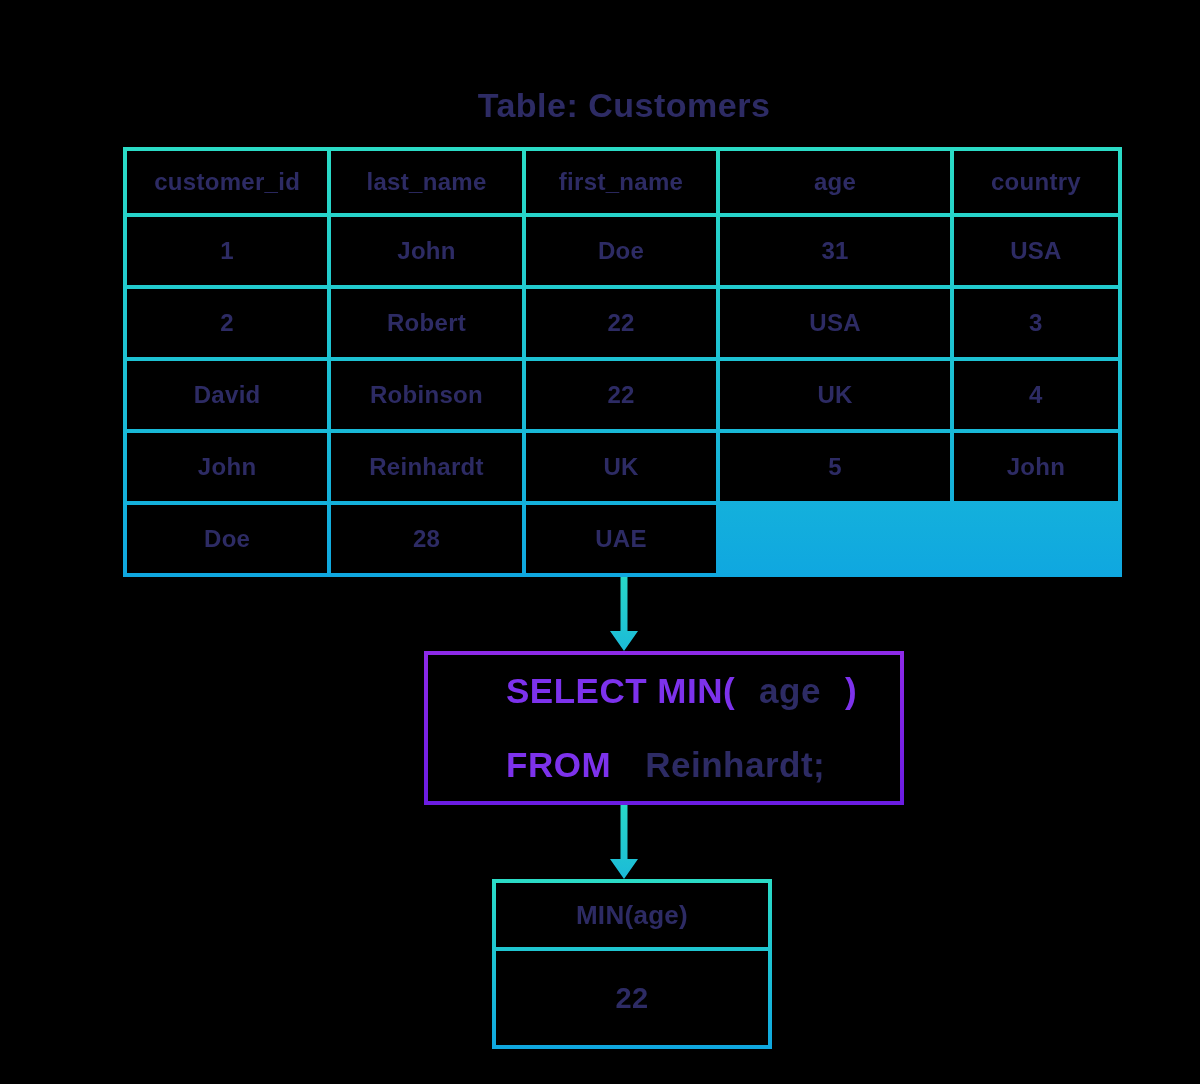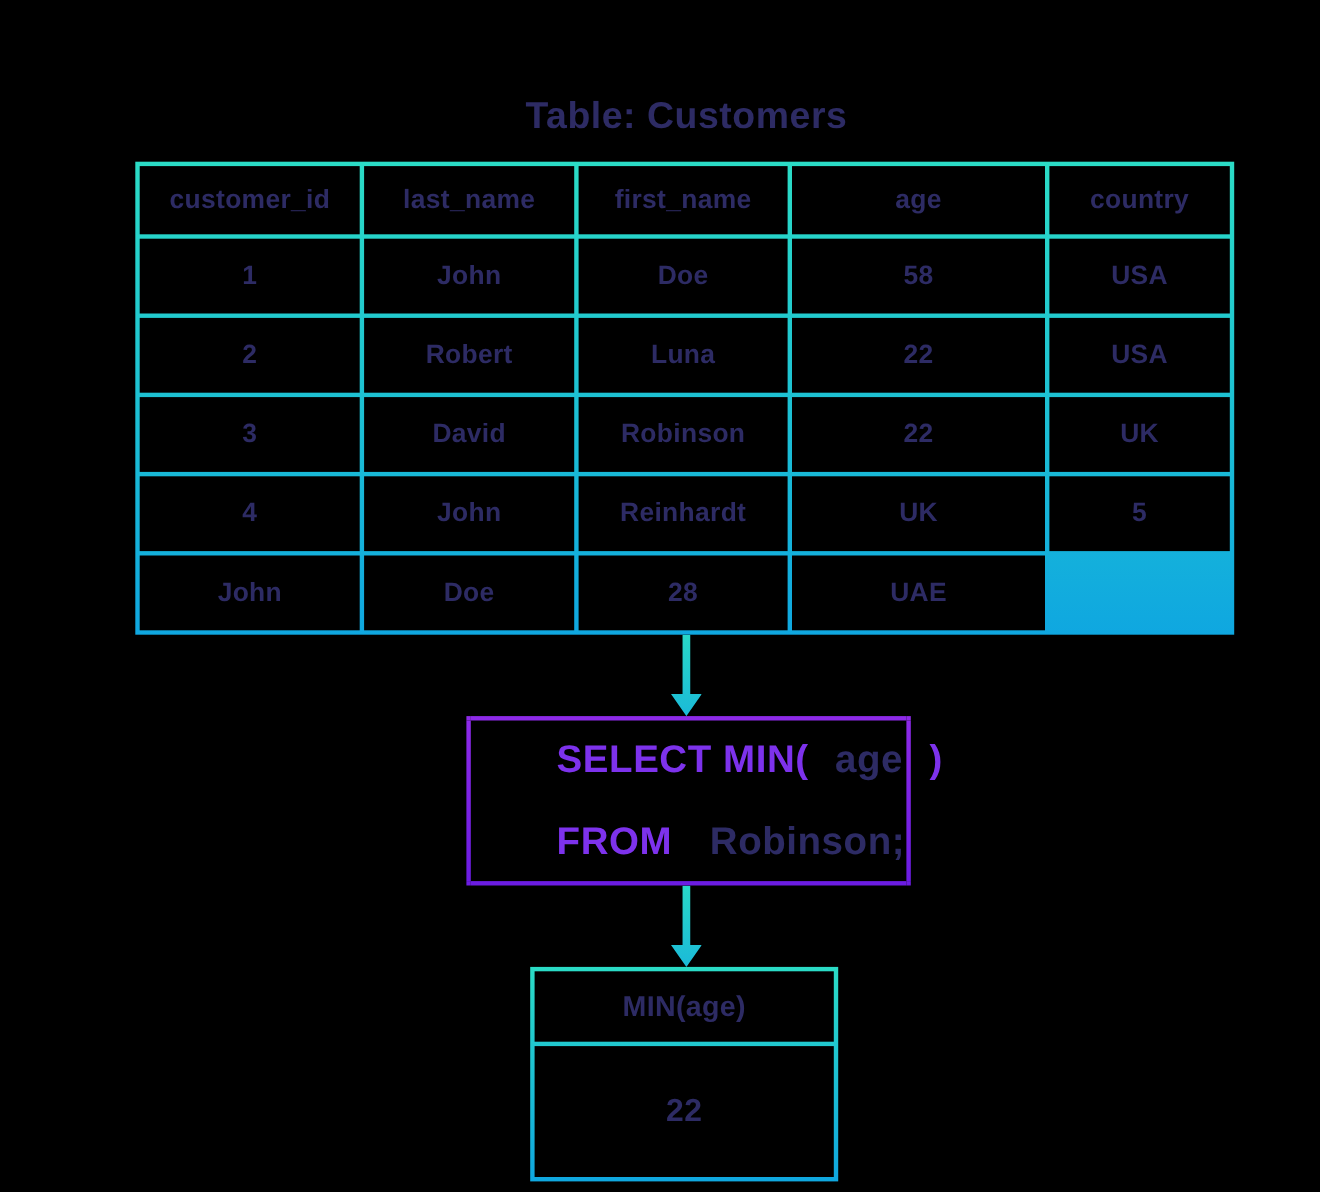--- a/index.html
+++ b/index.html
@@ -43,22 +43,22 @@
     gap: 4px;
     background: linear-gradient(180deg, var(--teal-1) 0%, var(--teal-2) 100%);
   }
   .main-table {
     left: 99px; top: 123px;
     width: 999px; height: 430px;
     grid-template-columns: 205fr 195fr 195fr 235fr 168fr;
     grid-template-rows: 62px repeat(5, 1fr);
   }
   .result-table {
-    left: 458px; top: 855px;
-    width: 280px; height: 195px;
+    left: 468px; top: 855px;
+    width: 280px; height: 170px;
     grid-template-columns: 1fr;
     grid-template-rows: 64px 1fr;
   }
   .cell {
     background: var(--bg);
     display: flex;
     align-items: center;
     justify-content: center;
     font-size: 24px;
     letter-spacing: 0.3px;
@@ -72,21 +72,21 @@
     height: 74px;
     background: linear-gradient(180deg, var(--arrow-1) 0%, var(--arrow-2) 100%);
     clip-path: polygon(10.5px 0px, 17.5px 0px, 17.5px 54px, 28px 54px,
                        14px 74px, 0px 54px, 10.5px 54px);
   }
   .arrow-1 { left: 586px; top: 553px; }
   .arrow-2 { left: 586px; top: 781px; }
   .query-box {
     position: absolute;
     left: 400px; top: 627px;
-    width: 404px; height: 154px;
+    width: 480px; height: 154px;
     border: 4px solid;
     border-image: linear-gradient(180deg, var(--purple-1) 0%, var(--purple-2) 100%) 1;
     display: flex;
     flex-direction: column;
     justify-content: center;
     padding-left: 54px;
   }
   .query-line {
     font-size: 35px;
     line-height: 50px;
@@ -106,25 +106,24 @@
   <div class="tbl main-table">
     <div class="cell header">customer_id</div>
     <div class="cell header">last_name</div>
     <div class="cell header">first_name</div>
     <div class="cell header">age</div>
     <div class="cell header">country</div>
 
   <div class="cell">1</div>
       <div class="cell">John</div>
       <div class="cell">Doe</div>
-      <div class="cell">58</div>
+      <div class="cell">31</div>
       <div class="cell">USA</div>
       <div class="cell">2</div>
       <div class="cell">Robert</div>
-      <div class="cell">Luna</div>
       <div class="cell">22</div>
       <div class="cell">USA</div>
       <div class="cell">3</div>
       <div class="cell">David</div>
       <div class="cell">Robinson</div>
       <div class="cell">22</div>
       <div class="cell">UK</div>
       <div class="cell">4</div>
       <div class="cell">John</div>
       <div class="cell">Reinhardt</div>
@@ -133,21 +132,21 @@
       <div class="cell">John</div>
       <div class="cell">Doe</div>
       <div class="cell">28</div>
       <div class="cell">UAE</div>
     </div>
 
   <div class="arrow arrow-1"></div>
 
   <div class="query-box">
     <div class="query-line"><span class="kw">SELECT MIN(</span><span class="plain">age</span><span class="kw">)</span></div>
-    <div class="query-line"><span class="kw">FROM</span><span class="plain"> Robinson;</span></div>
+    <div class="query-line"><span class="kw">FROM</span><span class="plain"> Reinhardt;</span></div>
   </div>
 
   <div class="arrow arrow-2"></div>
 
   <div class="tbl result-table">
     <div class="cell header">MIN(age)</div>
     <div class="cell value">22</div>
   </div>
 
 </div>

